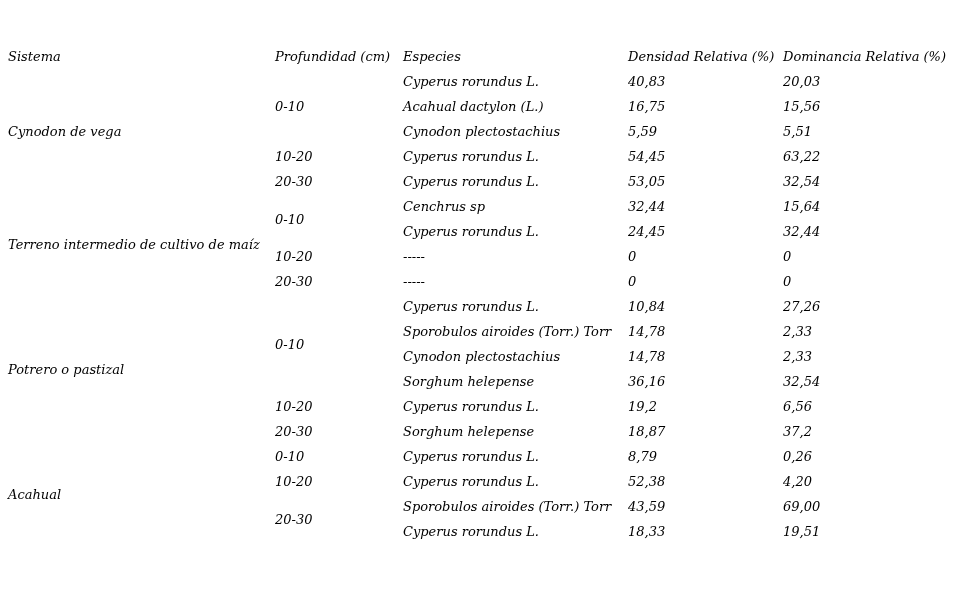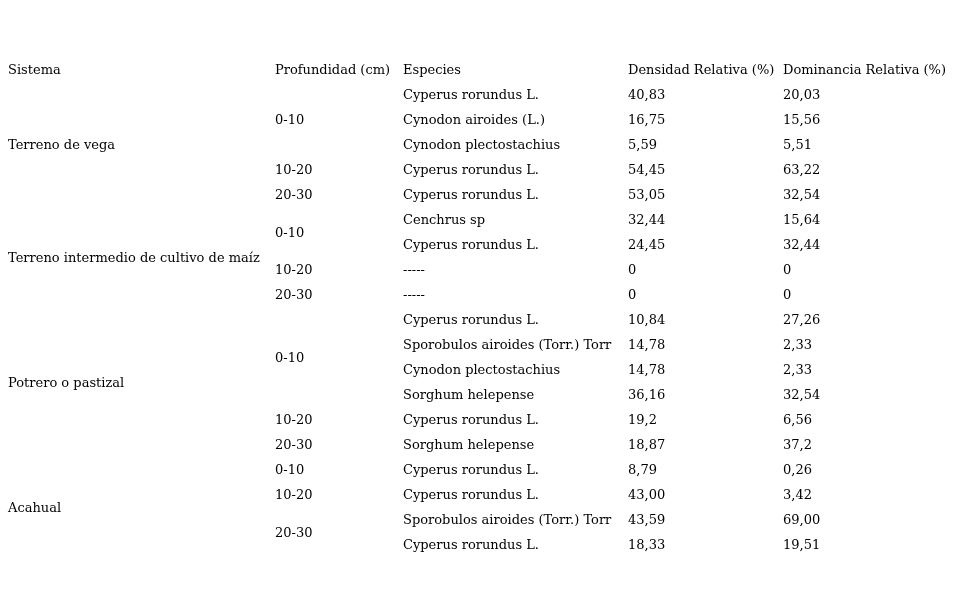--- a/index.html
+++ b/index.html
@@ -11,22 +11,23 @@
     overflow: hidden;
   }
   body {
     font-family: "DejaVu Serif", serif;
     font-size: 13px;
     color: #000000;
   }
   table.data-table {
     border-collapse: collapse;
     table-layout: fixed;
-    margin: 57px 0 0 8px;
+    margin: 44px 0 0 8px;
     border: none;
+    font-style: italic;
   }
   col.c0 { width: 267px; }
   col.c1 { width: 128px; }
   col.c2 { width: 225px; }
   col.c3 { width: 155px; }
   col.c4 { width: 170px; }
   th, td {
     padding: 0;
     height: 25px;
     text-align: left;
@@ -52,28 +53,28 @@
     <tr>
         <th>Sistema</th>
         <th>Profundidad (cm)</th>
         <th>Especies</th>
         <th>Densidad Relativa (%)</th>
         <th>Dominancia Relativa (%)</th>
       </tr>
   </thead>
   <tbody>
       <tr>
-        <td rowspan="5">Terreno de vega</td>
+        <td rowspan="5">Cynodon de vega</td>
         <td rowspan="3">0-10</td>
         <td>Cyperus rorundus L.</td>
         <td>40,83</td>
         <td>20,03</td>
       </tr>
       <tr>
-        <td>Cynodon airoides (L.)</td>
+        <td>Acahual dactylon (L.)</td>
         <td>16,75</td>
         <td>15,56</td>
       </tr>
       <tr>
         <td>Cynodon plectostachius</td>
         <td>5,59</td>
         <td>5,51</td>
       </tr>
       <tr>
         <td rowspan="1">10-20</td>
@@ -148,22 +149,22 @@
       <tr>
         <td rowspan="4">Acahual</td>
         <td rowspan="1">0-10</td>
         <td>Cyperus rorundus L.</td>
         <td>8,79</td>
         <td>0,26</td>
       </tr>
       <tr>
         <td rowspan="1">10-20</td>
         <td>Cyperus rorundus L.</td>
-        <td>43,00</td>
-        <td>3,42</td>
+        <td>52,38</td>
+        <td>4,20</td>
       </tr>
       <tr>
         <td rowspan="2">20-30</td>
         <td>Sporobulos airoides (Torr.) Torr</td>
         <td>43,59</td>
         <td>69,00</td>
       </tr>
       <tr>
         <td>Cyperus rorundus L.</td>
         <td>18,33</td>

